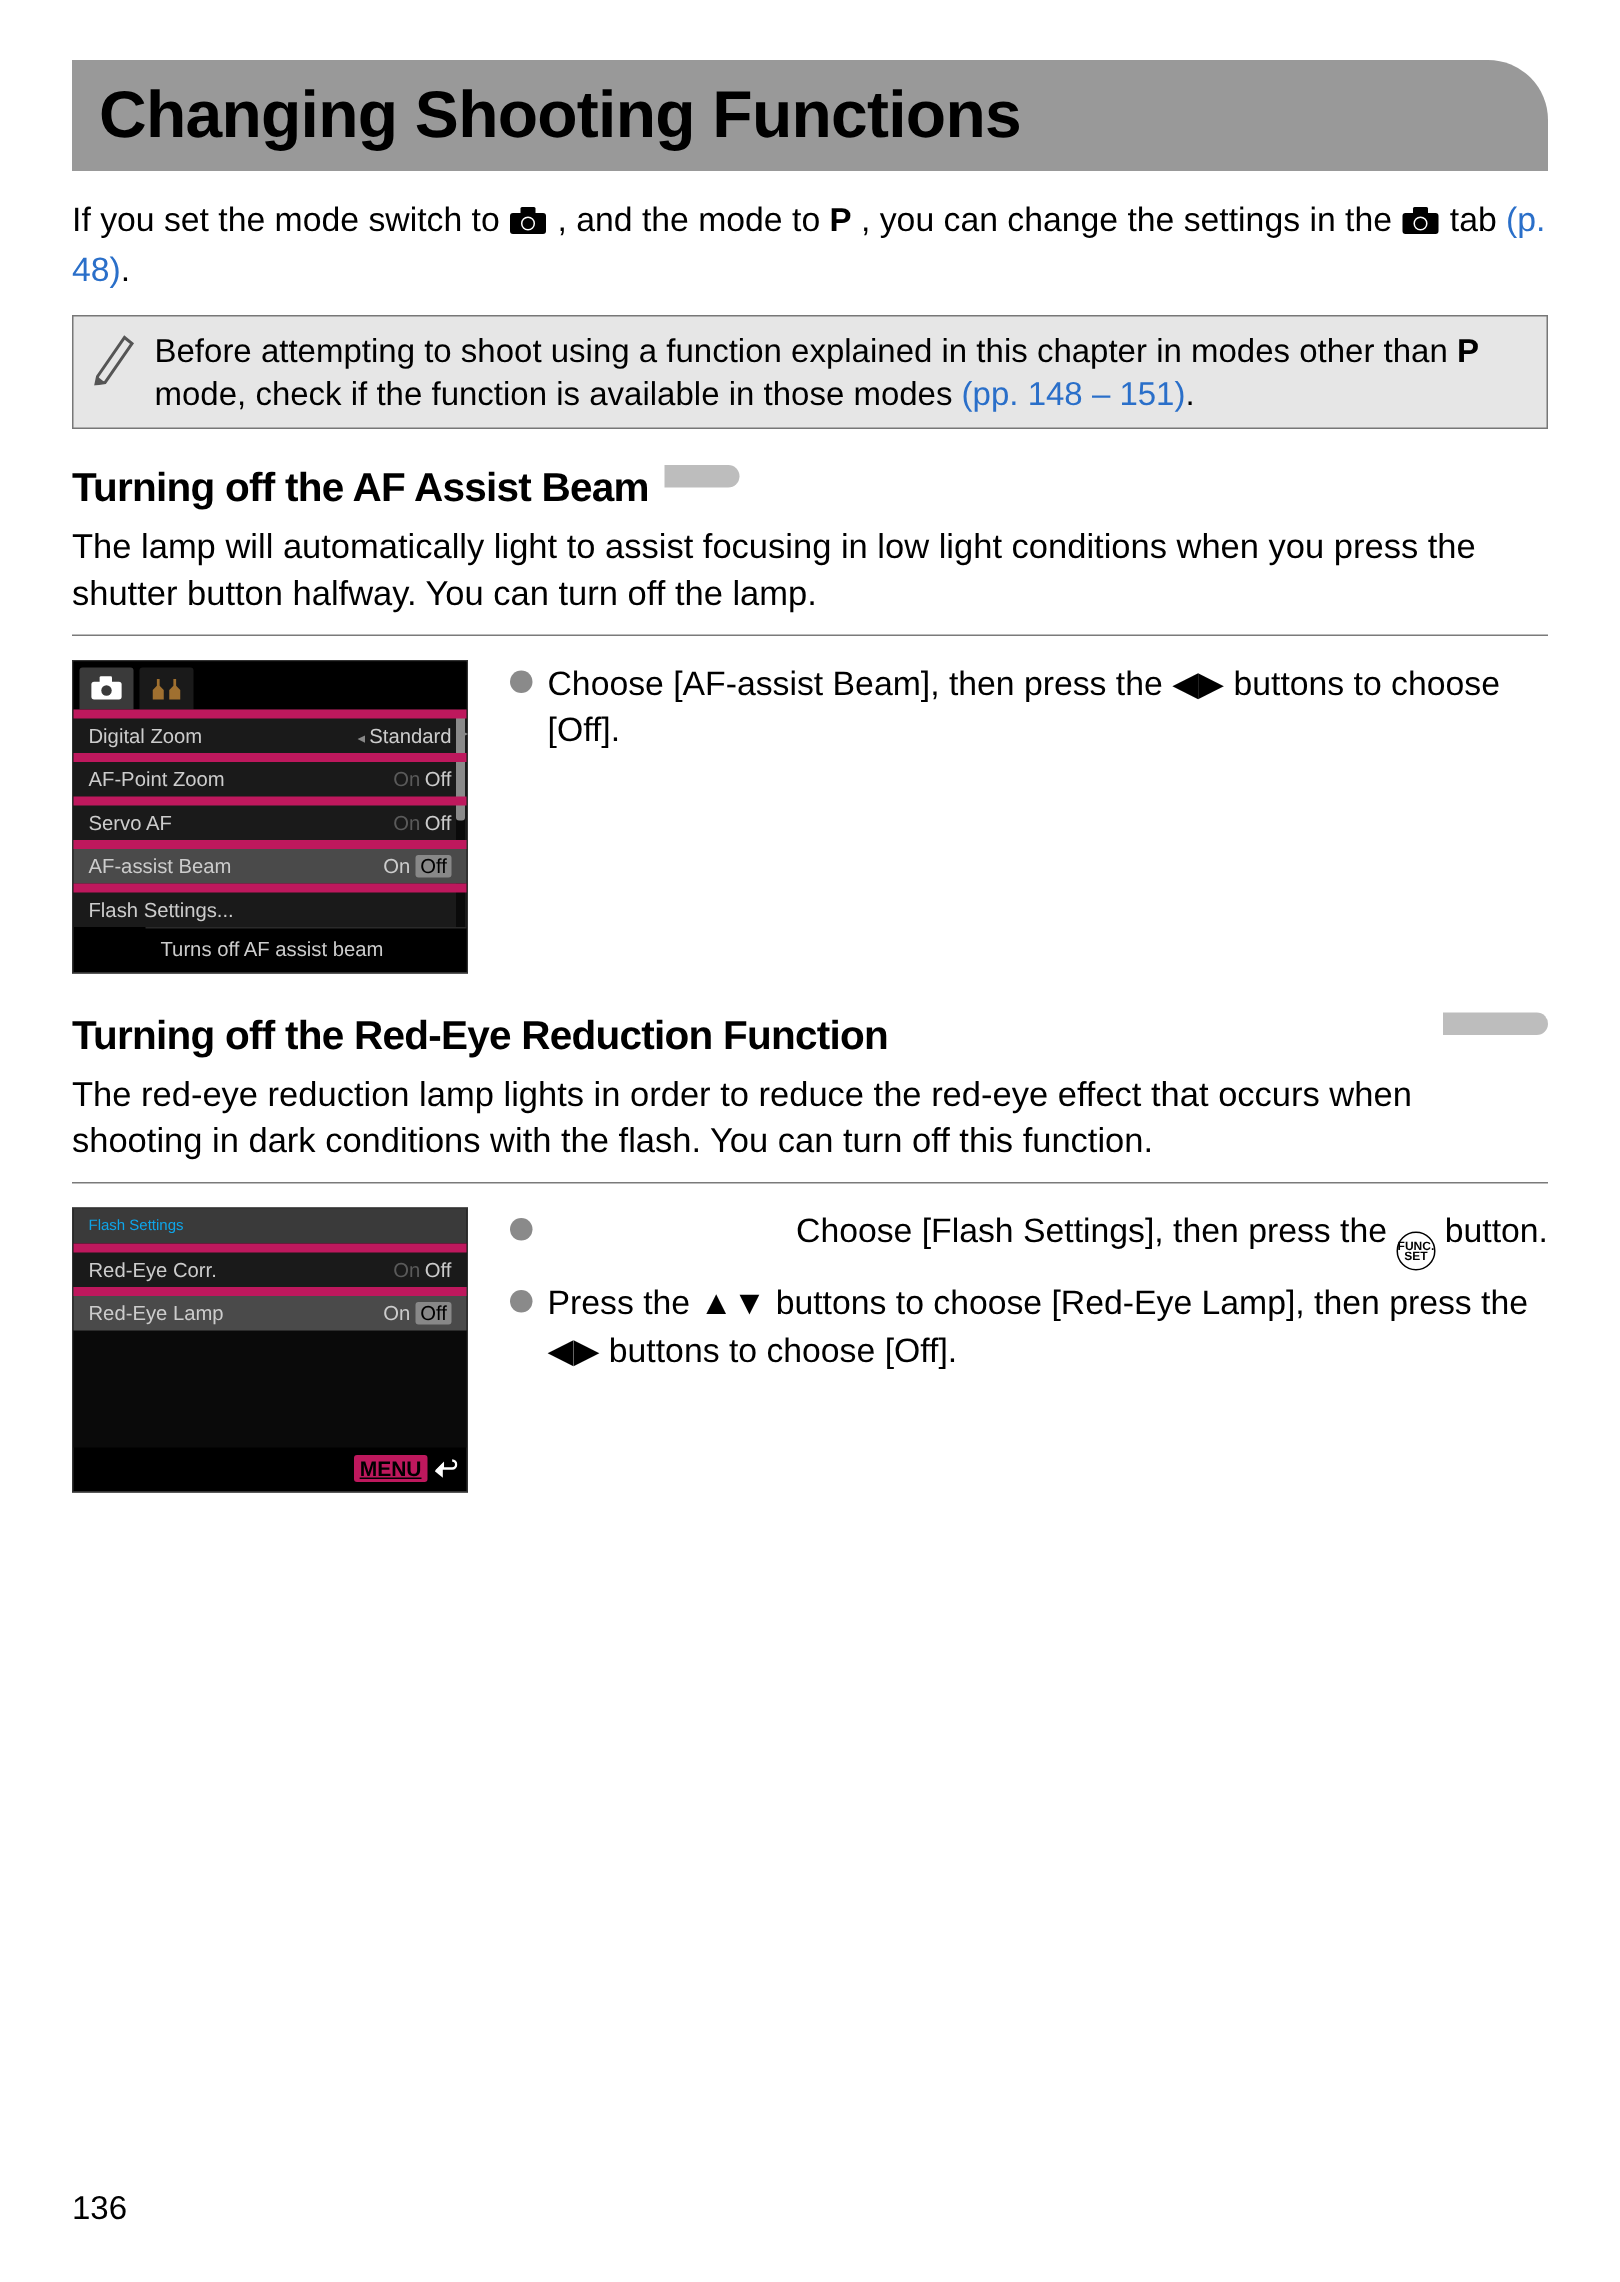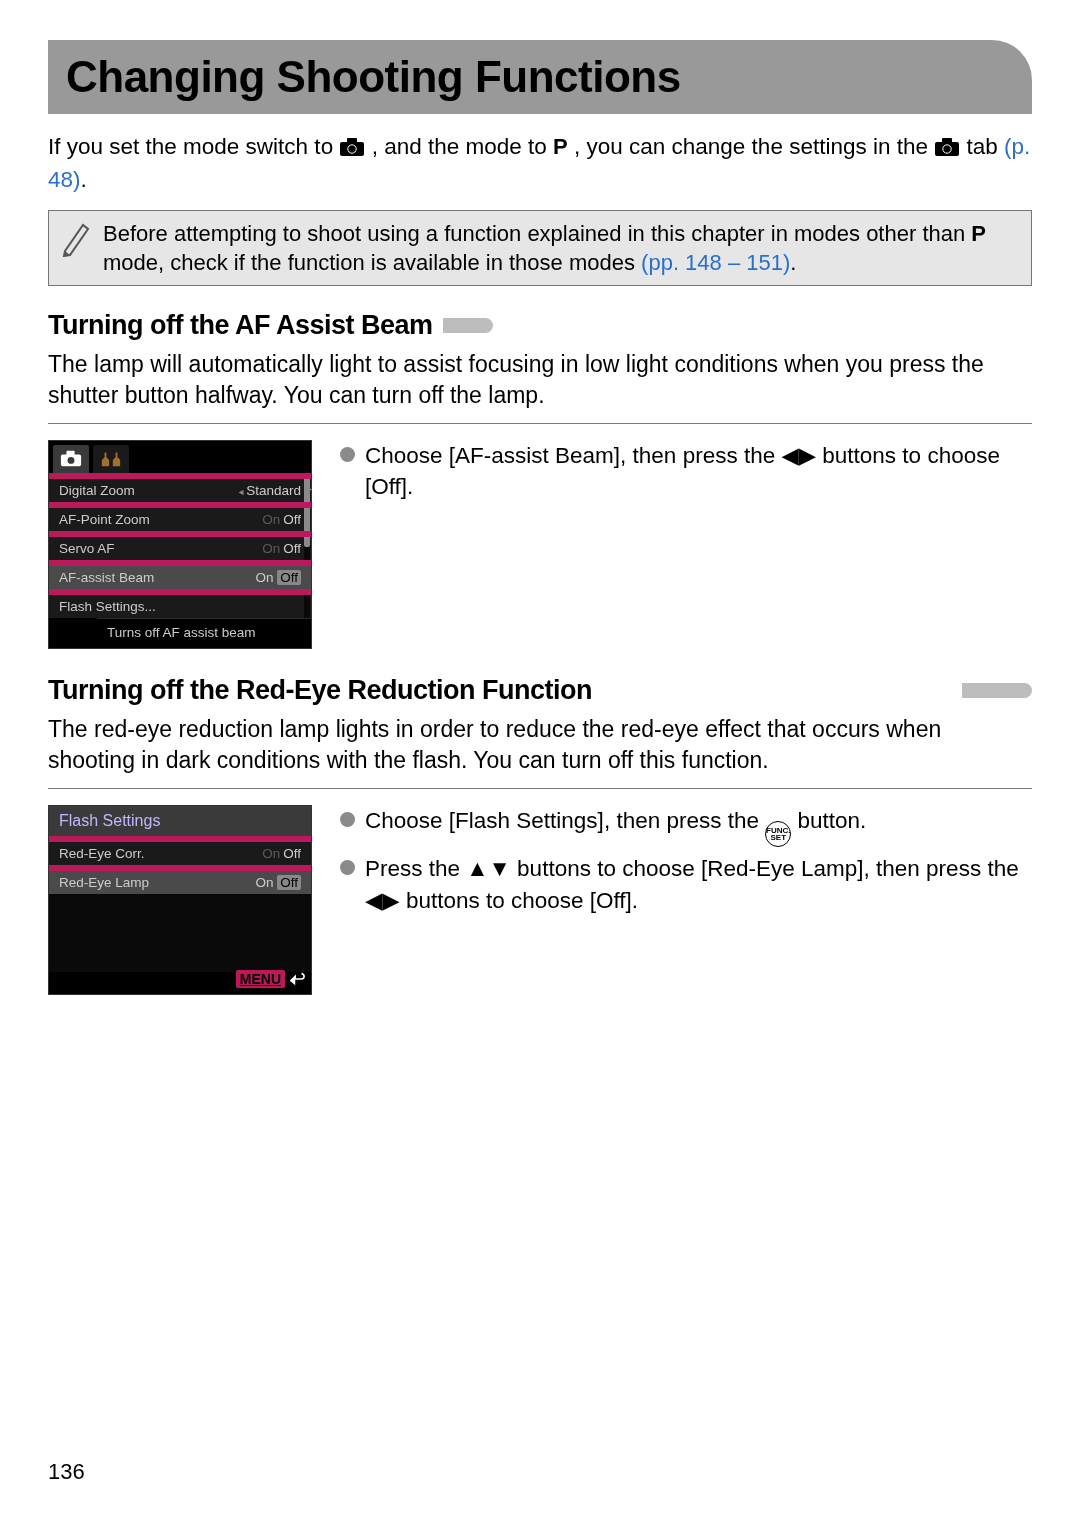--- a/index.html
+++ b/index.html
@@ -39,21 +39,21 @@
     background: #e6e6e6;
     display: flex;
     padding: 8px 12px;
     margin-bottom: 24px;
   }
   .note-icon-col { width: 42px; flex: 0 0 42px; padding-top: 2px; }
   .note-text { font-size: 22px; line-height: 1.32; }
   .pencil-svg { width: 30px; height: 36px; }
   .section-h {
     display: flex;
-    align-items: center;
+    align-items: flex-start;
     margin-bottom: 8px;
   }
   .section-h-text {
     font-size: 27px;
     font-weight: 900;
     letter-spacing: -0.5px;
   }
   .section-bar {
     height: 15px;
     background: #bdbdbd;
@@ -141,23 +141,23 @@
     position: absolute;
     left: 0; right: 0;
     top: 2px;
     height: 50%;
     background: #8a8a8a;
     border-radius: 2px;
   }
   .lcd2 { height: 190px; position: relative; }
   .lcd2 .title {
     background: #3a3a3a;
-    color: #c4b5fd;
+    color: #0ea5e9;
     padding: 6px 10px;
-    font-size: 16px;
+    font-size: 10px;
   }
   .lcd2 .body { padding-top: 0; }
   .lcd2-fill { height: 78px; background: #0a0a0a; }
   .lcd2-bottom {
     position: absolute;
     right: 6px;
     bottom: 6px;
     display: flex;
     align-items: center;
     gap: 4px;
@@ -167,21 +167,21 @@
     color: #000;
     font-weight: bold;
     font-size: 14px;
     padding: 1px 4px;
     border-radius: 2px;
     font-family: Arial;
     text-decoration: underline;
   }
   .return-svg { width: 16px; height: 14px; }
   .right-col { flex: 1; font-size: 22.5px; line-height: 1.4; }
-  .bullet-row { display: flex; gap: 10px; margin-bottom: 6px; }
+  .bullet-row { display: flex; gap: 10px; margin-bottom: 6px; justify-content: space-between; }
   .bullet-dot {
     width: 15px;
     height: 15px;
     border-radius: 50%;
     background: #8a8a8a;
     flex: 0 0 15px;
     margin-top: 7px;
   }
   .func-set {
     display: inline-flex;

